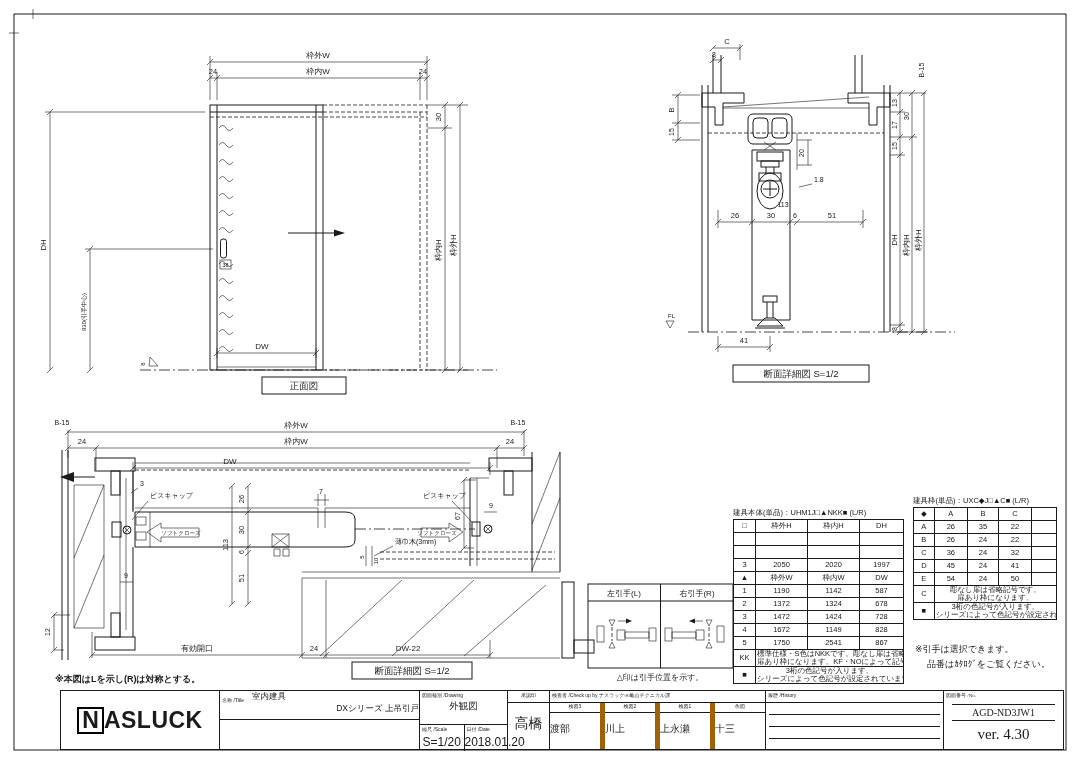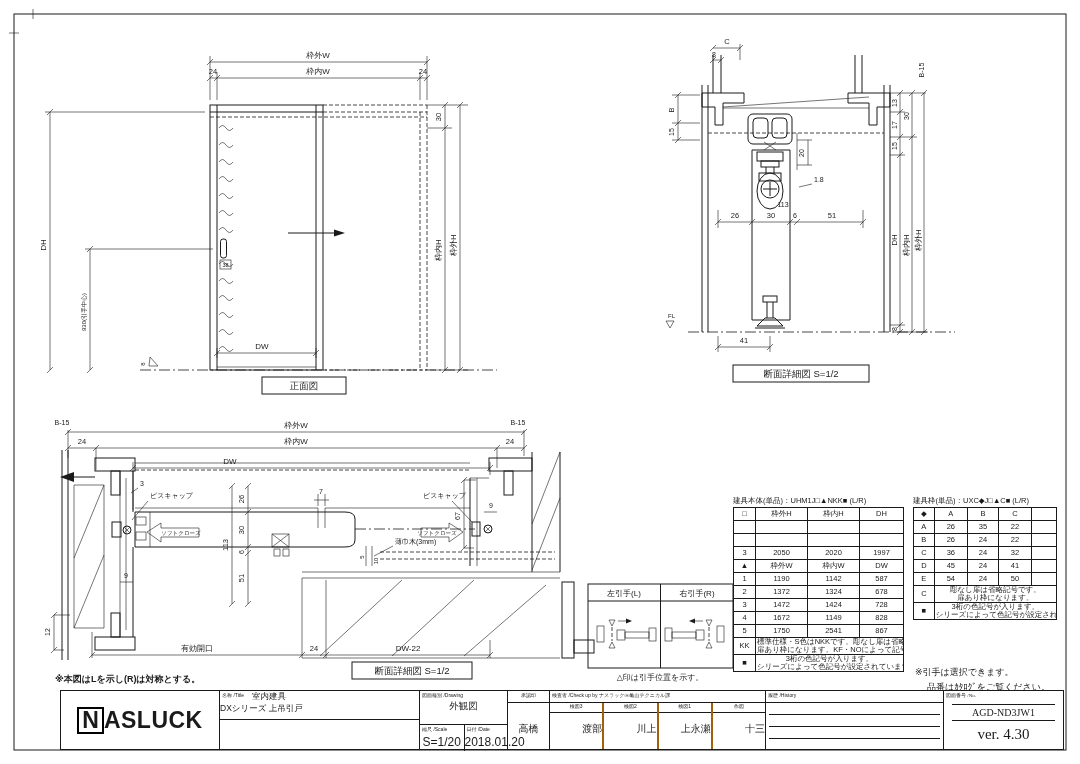--- a/index.html
+++ b/index.html
@@ -30,39 +30,39 @@
   #titleblock .cell{border-left:1px solid #1a1a1a;box-sizing:border-box;position:relative;height:100%;}
   #titleblock .cell:first-child{border-left:none;}
   .microlabel{font-size:5px;color:#1a1a1a;white-space:nowrap;padding:1px 2px 0 2px;}
   .center{text-align:center;}
   .logo-cell{width:158px;display:flex;align-items:center;justify-content:center;}
   .logoN{display:inline-block;border:2.5px solid #000;padding:0 3px;font-weight:bold;font-size:23px;line-height:1;}
   .logoR{font-weight:bold;font-size:23px;letter-spacing:0.5px;line-height:1;}
   .name-cell{width:200px;font-size:8.5px;}
   .name-cell .half{height:50%;box-sizing:border-box;}
   .name-cell .half.top{border-bottom:1px solid #1a1a1a;}
-  .name-cell .row1{display:flex;align-items:flex-start;gap:6px;}
+  .name-cell .row1{display:flex;align-items:flex-end;gap:6px;}
   .name-cell .nm{font-size:8.5px;}
-  .name-cell .cline{text-align:left;font-size:8.5px;line-height:1.2;}
+  .name-cell .cline{text-align:right;font-size:8.5px;line-height:1.2;}
   .drw-cell{width:88px;}
   .drw-top{height:34px;border-bottom:1px solid #1a1a1a;box-sizing:border-box;}
   .drwname{text-align:center;font-size:9.5px;margin-top:2px;}
   .drw-bot{display:flex;height:26px;}
   .drw-bot .sub{width:50%;box-sizing:border-box;}
   .drw-bot .sub.bl{border-left:1px solid #1a1a1a;}
   .drw-bot .val{text-align:center;font-size:12px;margin-top:3px;}
   .appr-cell{width:42px;}
   .hstrip{height:12px;border-bottom:1px solid #1a1a1a;box-sizing:border-box;overflow:hidden;}
-  .big{font-size:10px;margin-top:19px;}
+  .big{font-size:14px;margin-top:12px;}
   .check-cell{width:216px;}
   .ccols{display:flex;height:46px;}
-  .ccol{flex:1;border-left:2px solid #a16207;box-sizing:border-box;}
+  .ccol{flex:1;border-left:5px solid #a16207;box-sizing:border-box;}
   .ccol:first-child{border-left:none;}
   .ccol .sub{height:10px;border-bottom:1px solid #1a1a1a;font-size:5px;text-align:center;box-sizing:border-box;}
-  .ccol .nm{text-align:right;font-size:10px;margin-top:9px;}
+  .ccol .nm{text-align:left;font-size:10px;margin-top:9px;}
   .hist-cell{width:178px;}
   .hline{border-bottom:1px solid #1a1a1a;height:11px;margin:0 3px;}
   .no-cell{flex:1;font-family:Liberation Serif, serif;}
   .dno{text-align:center;font-size:10px;border-top:1px solid #1a1a1a;border-bottom:1px solid #1a1a1a;
        margin:6px 8px 0 8px;padding:2px 0;}
   .dver{text-align:center;font-size:15px;margin-top:5px;}
 </style>
 </head>
 <body>
 
@@ -439,21 +439,21 @@
       <line x1="693" y1="621" x2="703" y2="621" class="thin"></line>
       <polygon class="fillb" points="689,621 695,618.5 695,623.5"></polygon>
       <rect x="696" y="630" width="8" height="10" class="thin"></rect>
       <rect x="672" y="632" width="24" height="6" class="thin"></rect>
       <rect x="665" y="628" width="7" height="13" class="thin"></rect>
     </g>
     <text x="660" y="680" class="t8" text-anchor="middle">△印は引手位置を示す。</text>
   </g>
 </svg>
 
-<div class="tblwrap" style="left:733px;top:496px;width:172px;">
+<div class="tblwrap" style="left:733px;top:508px;width:172px;">
   <div class="ttitle">建具本体(単品)：UHM1J□▲NKK■ (L/R)</div>
   <table class="dtable" style="width:170px;">
     <colgroup>
           <col style="width:22px">
           <col style="width:52px">
           <col style="width:52px">
           <col style="width:44px">
         </colgroup>
     <tbody>
           <tr>
@@ -586,21 +586,21 @@
       <td colspan="4" class="notecell"><span>彫なし扉は省略記号です。</span><br><span>扉あり枠になります。</span></td>
           </tr>
     <tr>
             <td>■</td>
       <td colspan="4" class="notecell"><span>3桁の色記号が入ります。</span><br><span>シリーズによって色記号が設定されています。</span></td>
           </tr>
   </tbody>
       </table>
 </div>
 
-<div class="remarks" style="left:915px;top:665px;">
+<div class="remarks" style="left:915px;top:642px;">
   <div>※引手は選択できます。</div>
   <div style="padding-left:12px;">品番はｶﾀﾛｸﾞをご覧ください。</div>
 </div>
 
 <div id="titleblock">
   <div class="cell logo-cell">
     <span class="logoN">N</span>
         <span class="logoR">ASLUCK</span>
   </div>
   <div class="cell name-cell">

